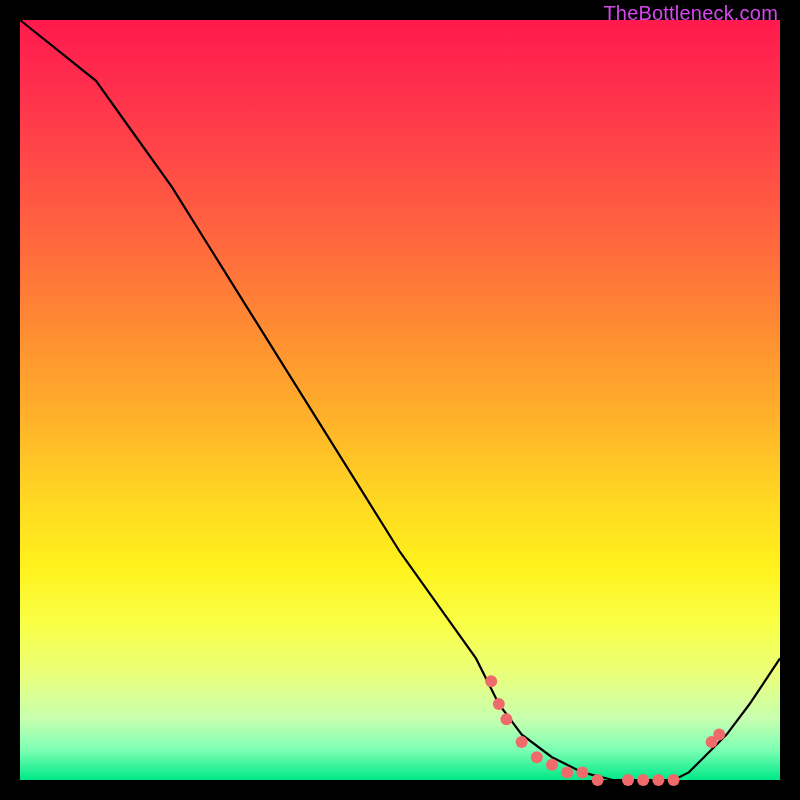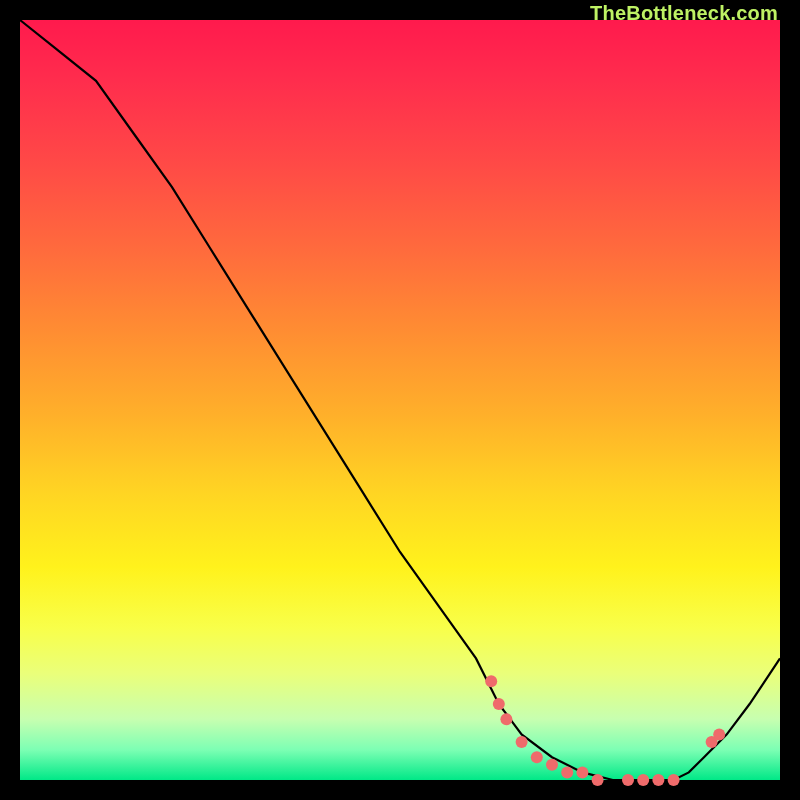--- a/index.html
+++ b/index.html
@@ -40,22 +40,22 @@
       #c7ffb0 92%,
       #7dffb4 96%,
       #00e887 100%
     );
   }
   .attribution {
     position: absolute;
     right: 22px;
     top: 2px;
     font-size: 20px;
-    color: #bef264;
-    font-weight: 700;
+    color: #d946ef;
+    font-weight: 400;
     letter-spacing: 0.2px;
   }
   svg.curve {
     position: absolute;
     left: 0;
     top: 0;
     width: 760px;
     height: 760px;
     overflow: visible;
   }

